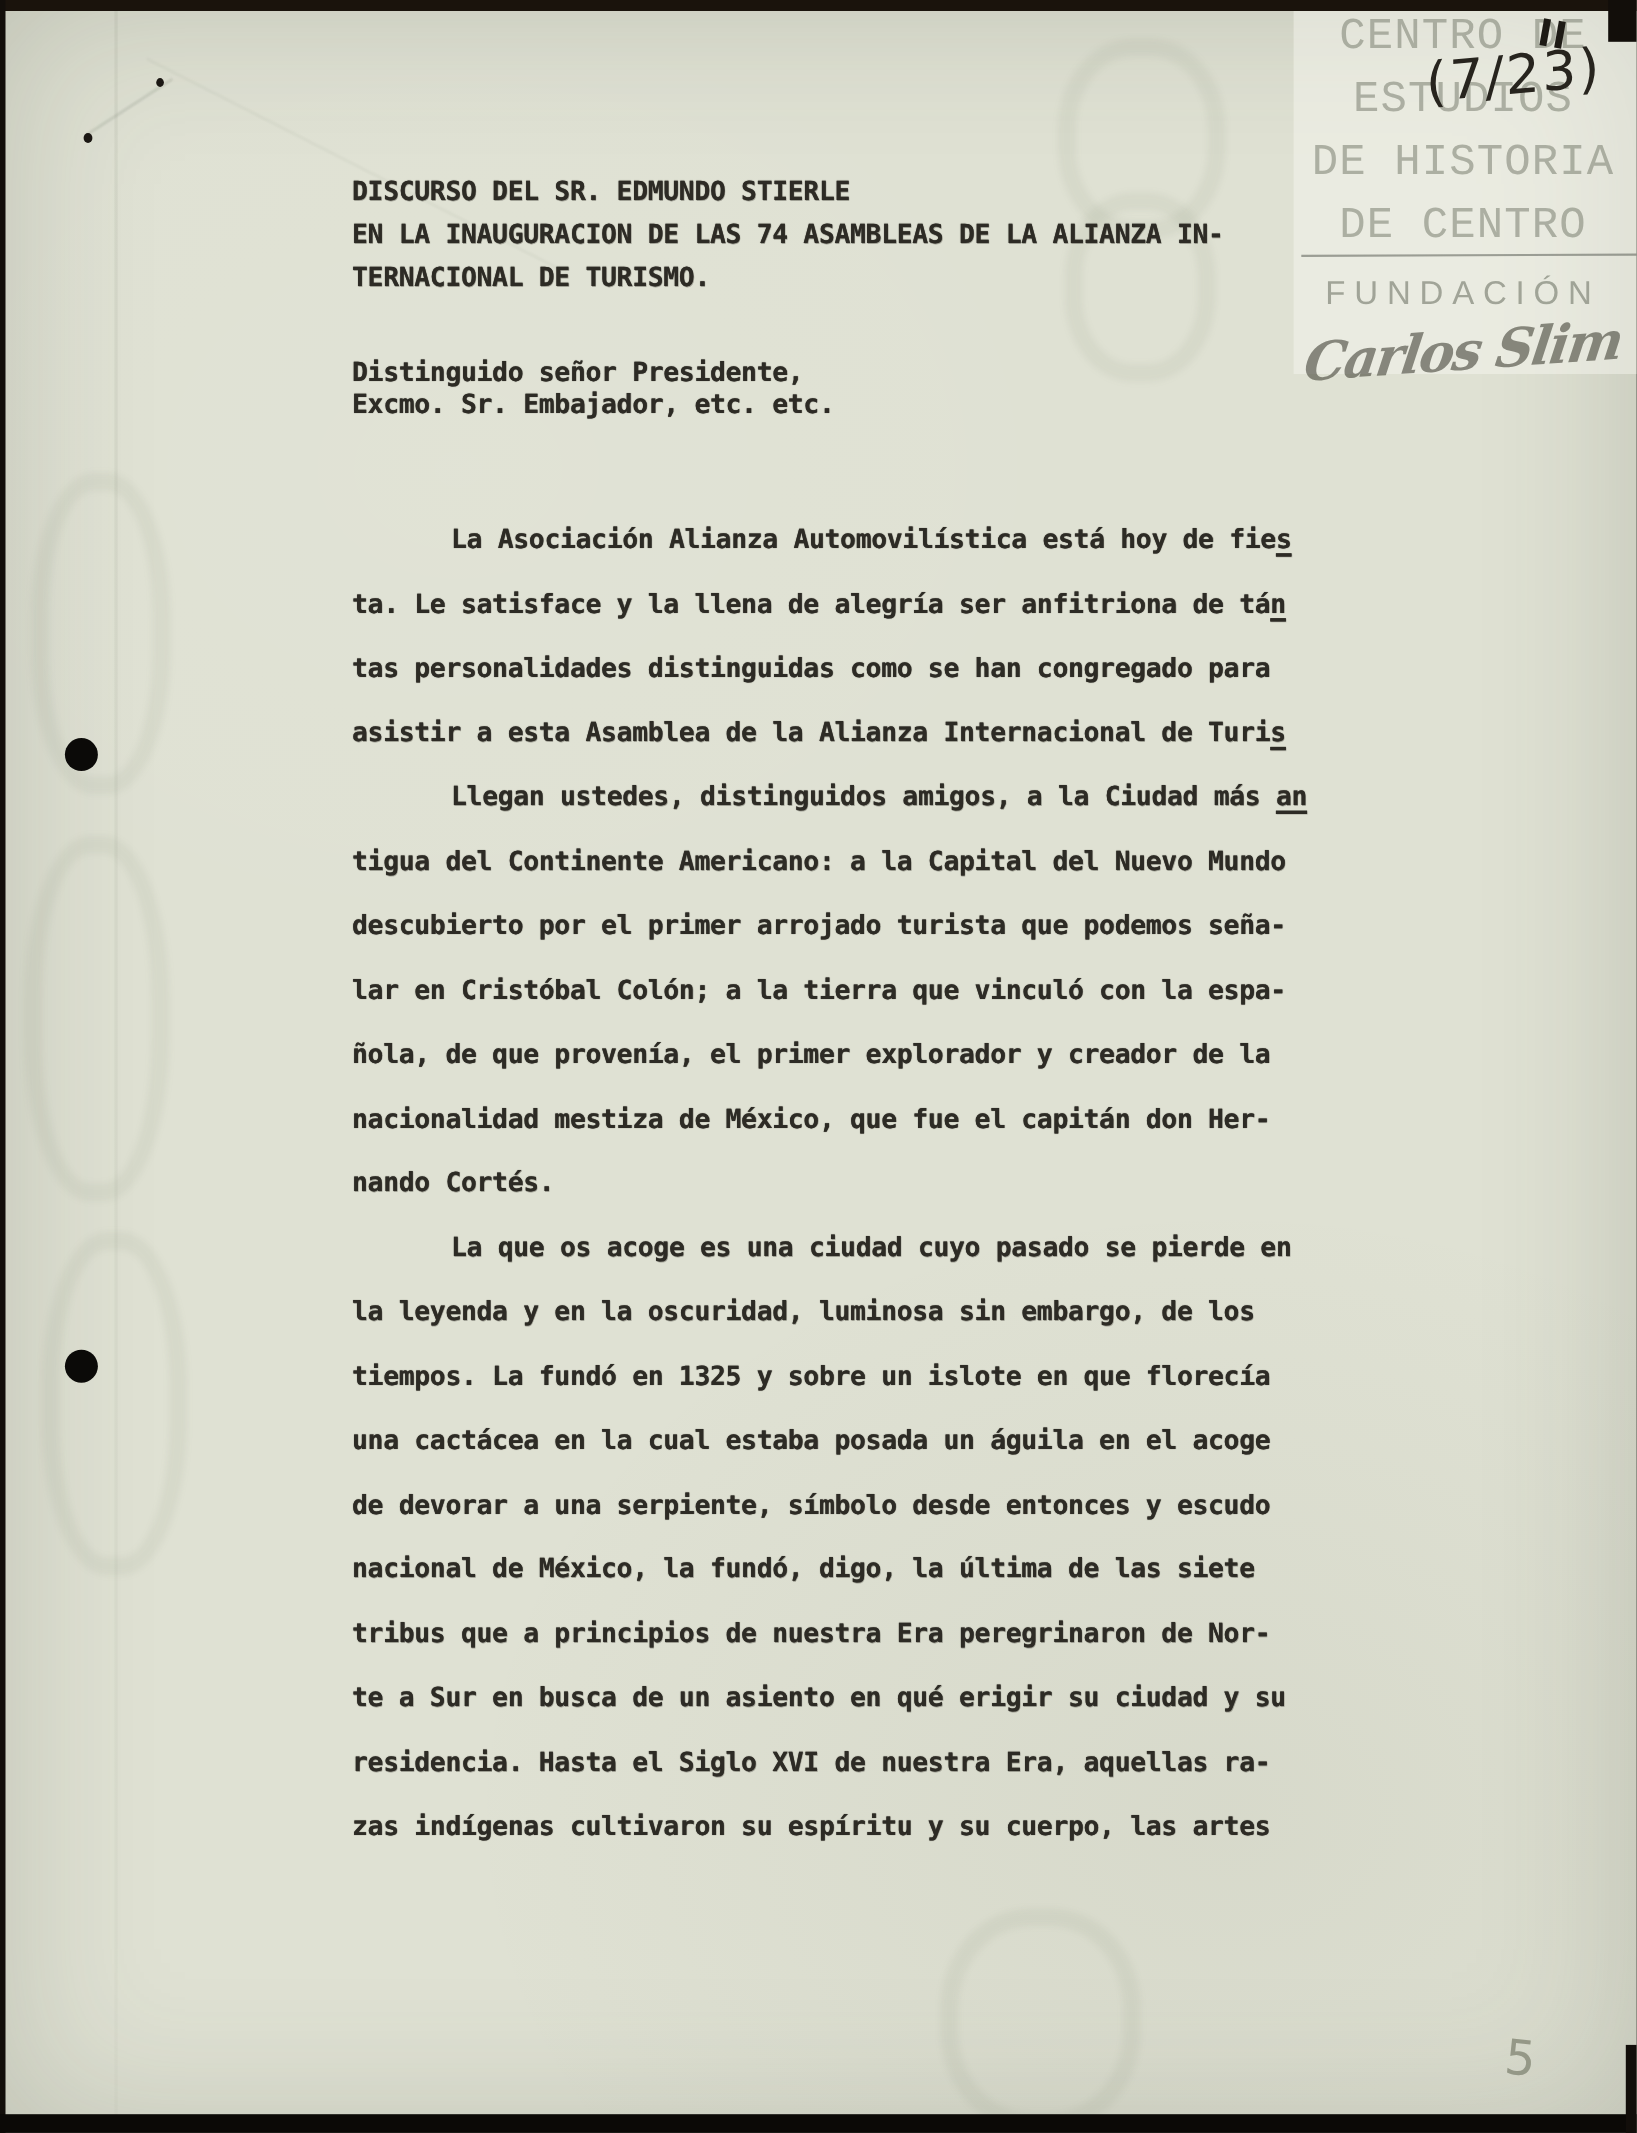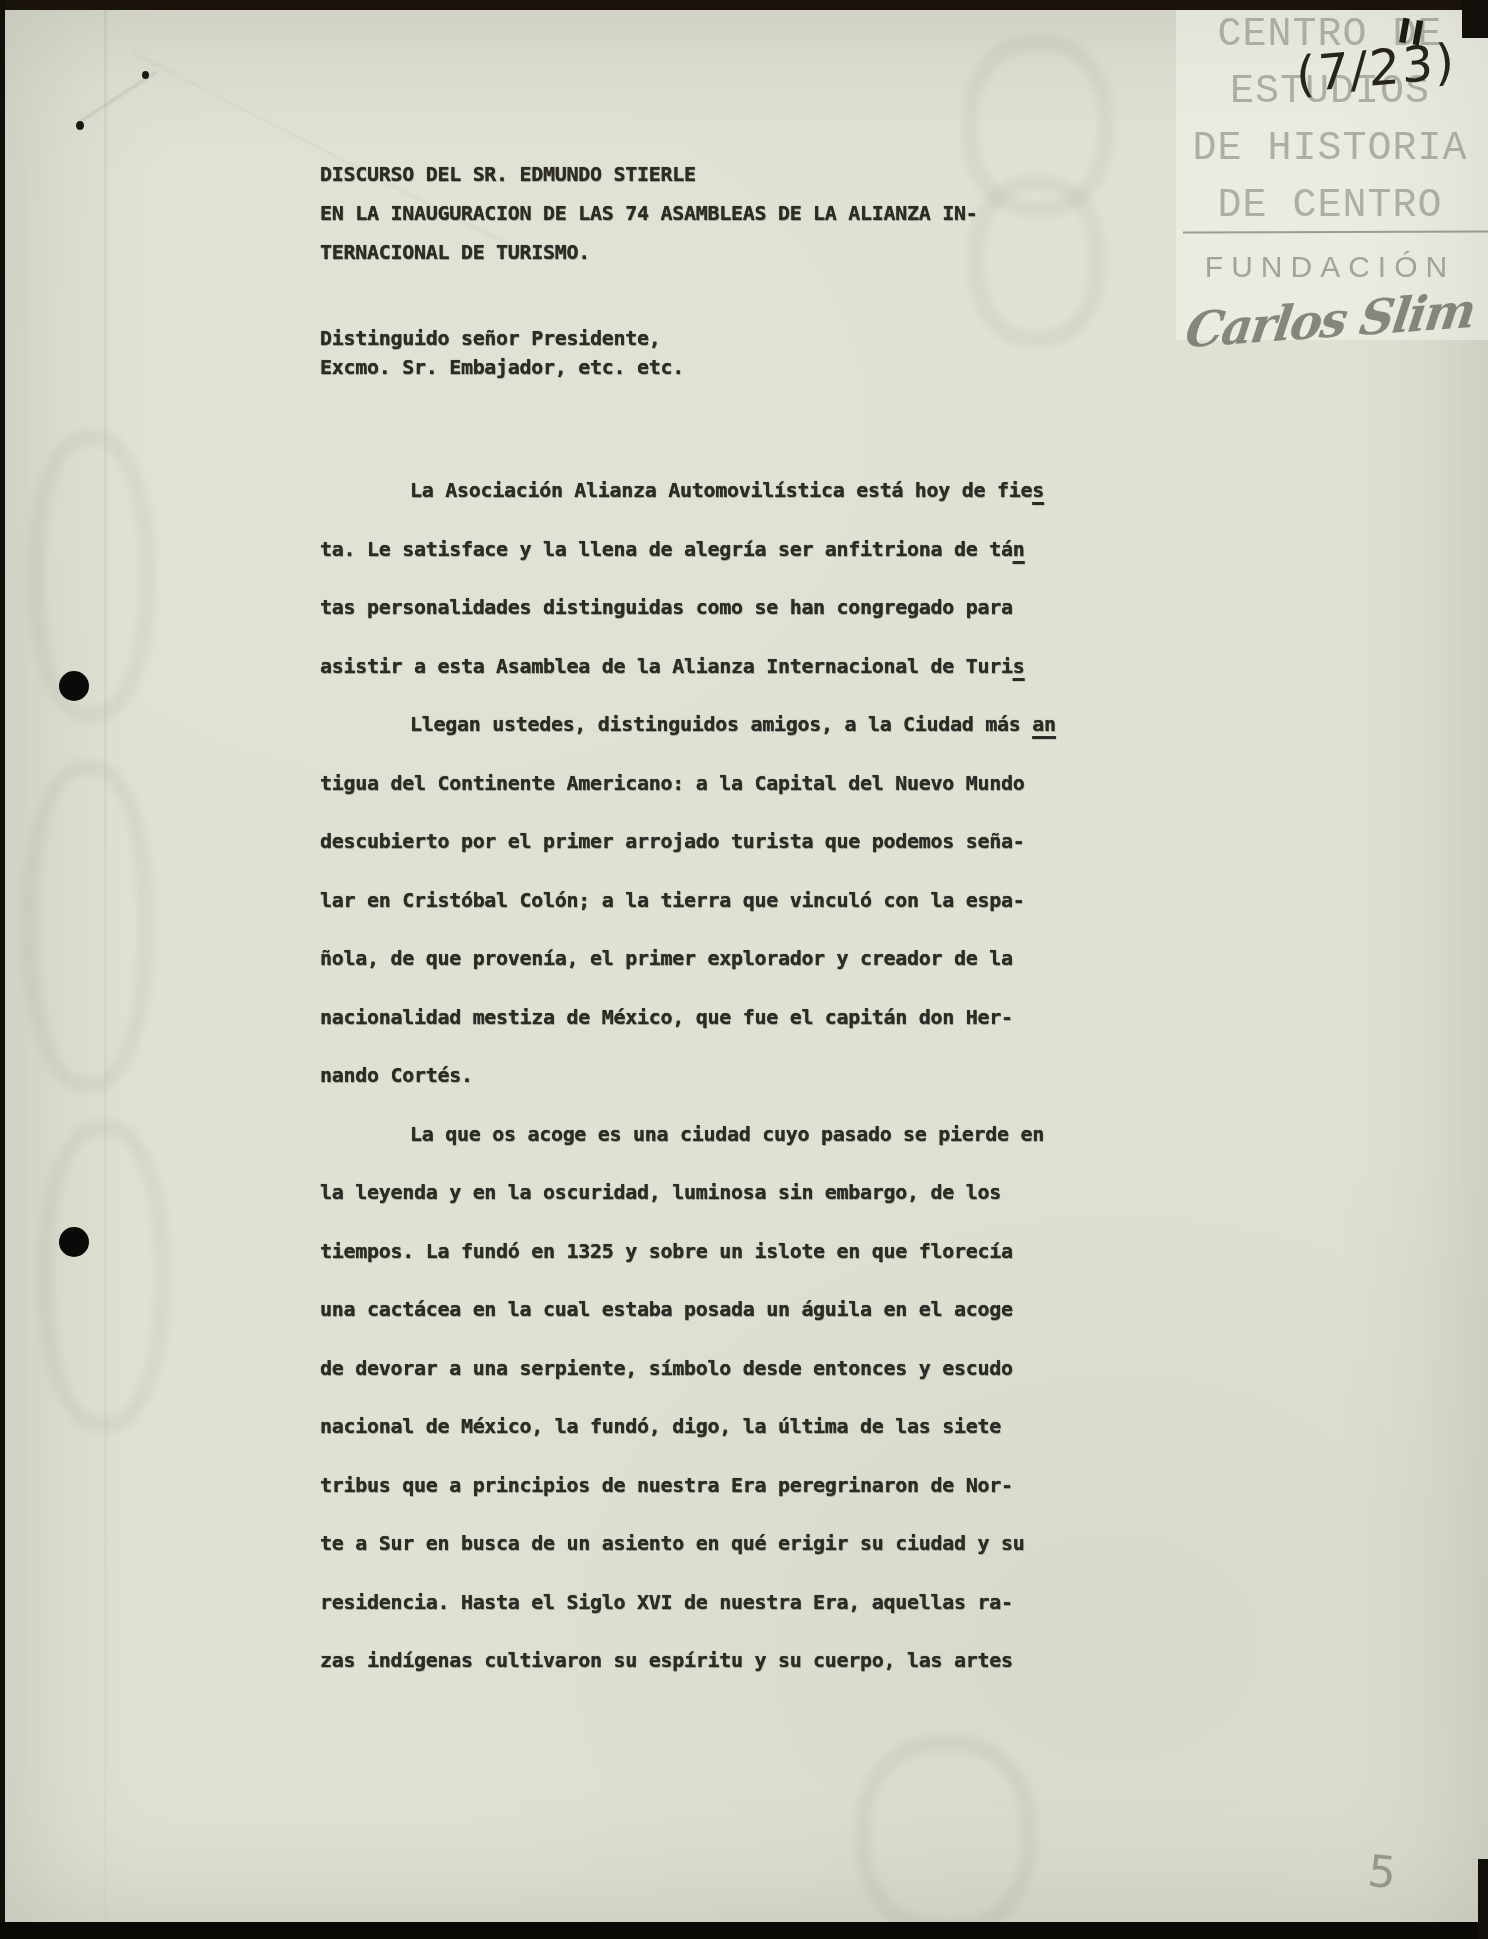--- a/index.html
+++ b/index.html
@@ -40,21 +40,21 @@
   .folio{position:absolute;left:1296px;top:40px;font-family:"DejaVu Sans", sans-serif;
     font-size:49px;color:#27241e;transform:rotate(-5deg) skewX(-4deg);letter-spacing:2px;}
   .corner-mark{position:absolute;left:1398px;top:12px;font-family:"DejaVu Sans", sans-serif;
     font-size:34px;font-weight:bold;color:#1d1a15;transform:rotate(10deg);letter-spacing:1px;}
   .pencil-rule{position:absolute;left:1183px;top:231px;width:305px;height:2px;
     background:rgba(90,93,85,0.55);transform:rotate(-0.2deg);}
   .page-number{position:absolute;left:1368px;top:1846px;font-family:"DejaVu Sans", sans-serif;
     font-size:44px;color:rgba(138,141,123,0.85);transform:rotate(6deg);}
 
   
-  .typed{color:var(--ink,#2d2b25);font-weight:bold;font-size:20px;letter-spacing:-0.3px;
+  .typed{color:var(--ink,#2d2b25);font-weight:bold;font-size:24px;letter-spacing:-0.3px;
     text-shadow:0 0 0.8px rgba(45,42,35,0.9), 0.5px 0.5px 0 rgba(45,42,35,0.30);
     white-space:nowrap;}
   .title-block{position:absolute;left:320px;top:155px;line-height:39px;}
   .salutation-block{position:absolute;left:320px;top:324px;line-height:29px;}
   .body-block{position:absolute;left:320px;top:461px;line-height:58.5px;}
   .tline.indent{padding-left:90px;}
   .u{text-decoration:underline;text-decoration-thickness:2.5px;text-underline-offset:5px;}
 
   
   .hole{position:absolute;width:30px;height:30px;border-radius:50%;background:#0b0a08;}

